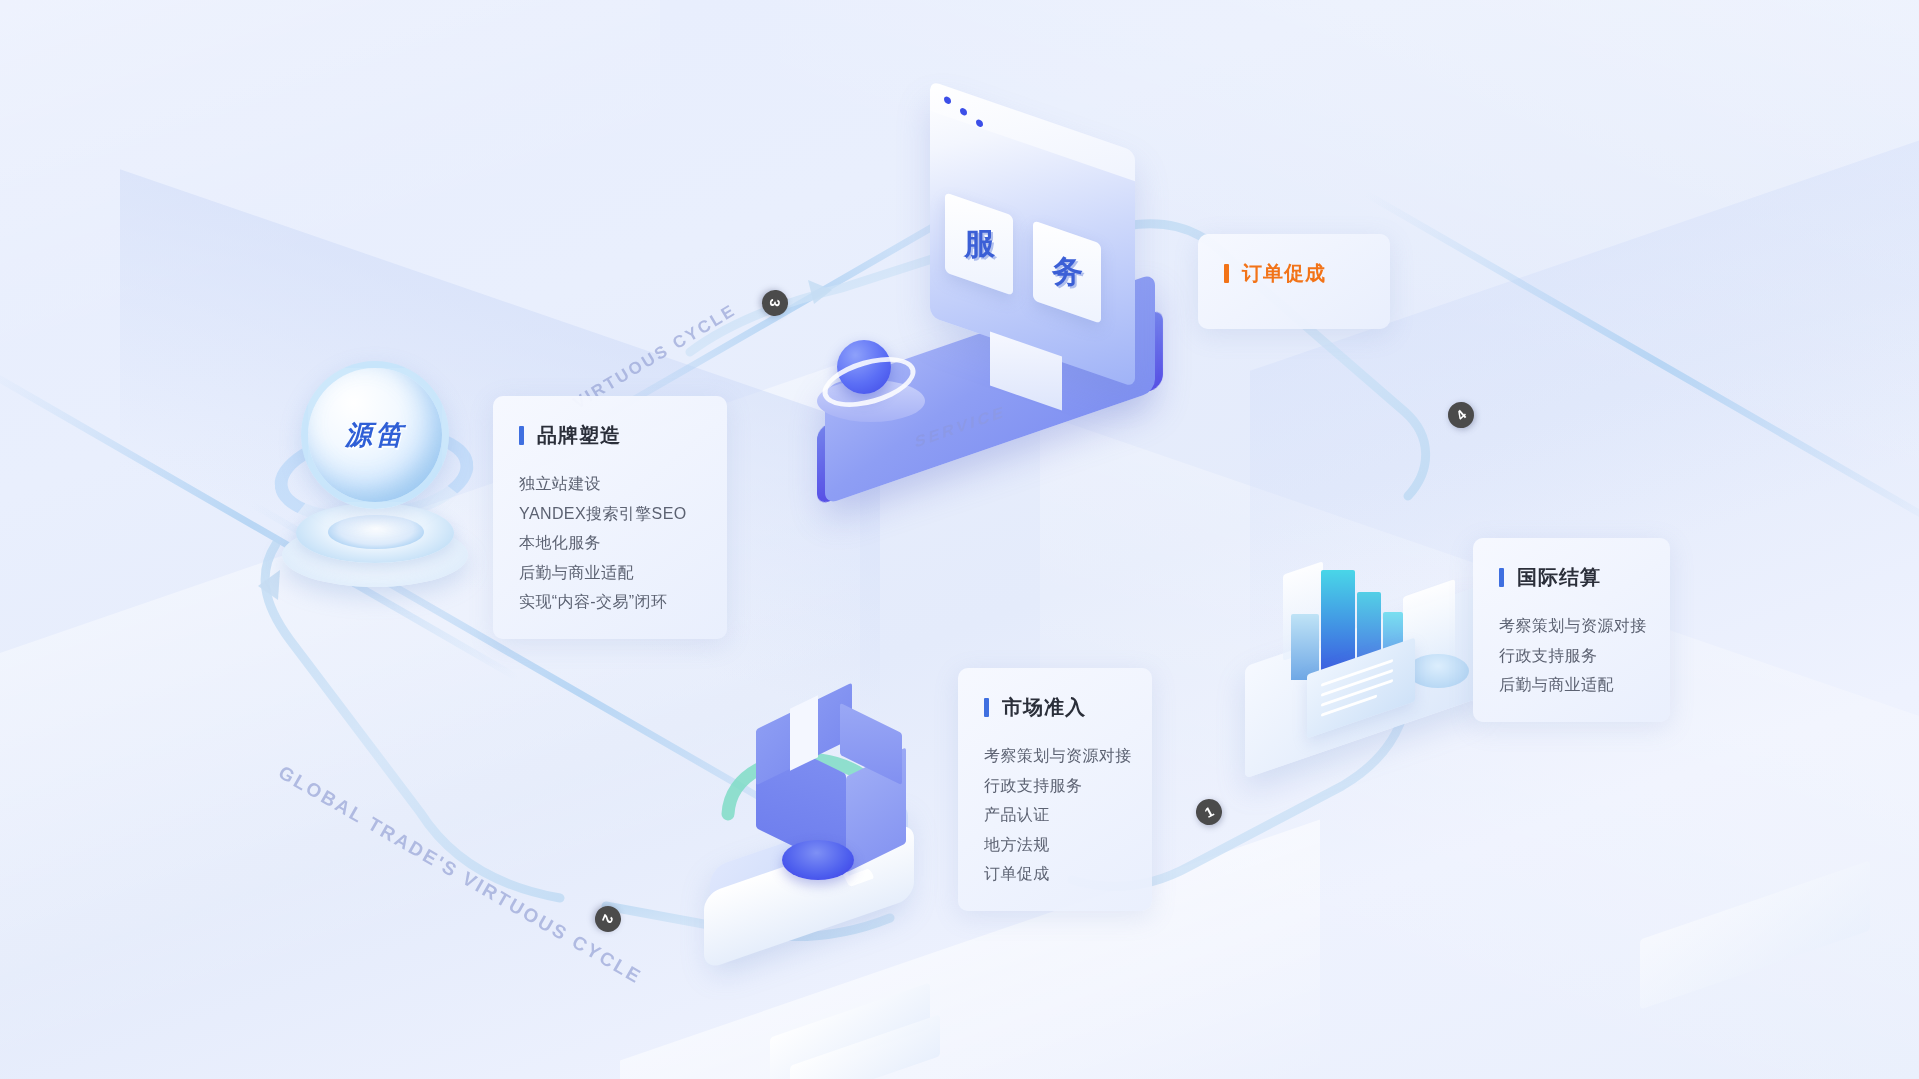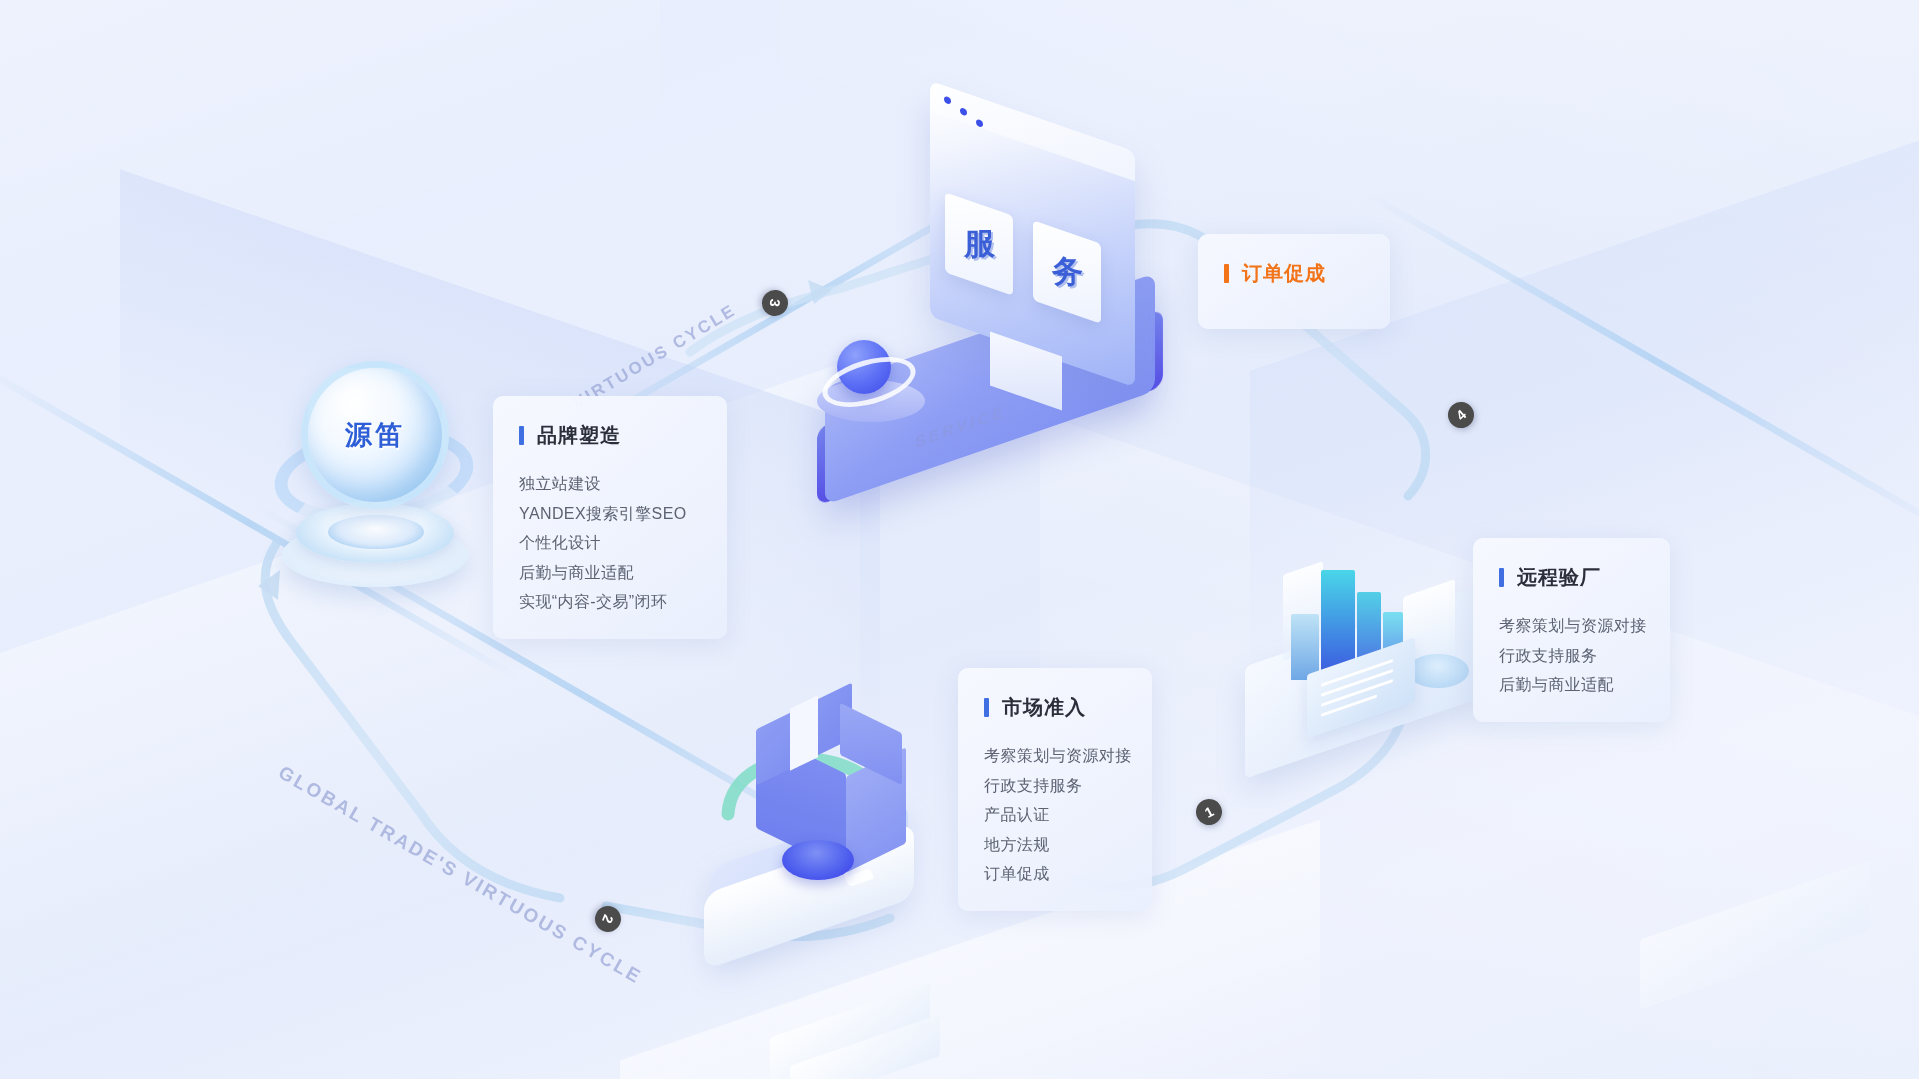--- a/index.html
+++ b/index.html
@@ -118,21 +118,21 @@
     width:4px; height:4px; border-radius:50%;
     background:#f27318;
   }
 
   #card-brand   { left:493px;  top:396px; width:234px; }
   #card-service { left:1198px; top:234px; width:192px; }
   #card-market  { left:934px;  top:668px; width:194px;margin-left:24px; }
   #card-survey  { left:1473px; top:538px; width:197px; }
 
   
-  #illu-brand { position:absolute; left:268px; top:355px; width:215px; height:240px; }
+  #illu-brand { position:absolute; left:268px; top:355px; width:215px; height:240px;font-style:italic; }
   .cb-ring {
     position:absolute; left:6px; top:72px; width:200px; height:96px;
     border-radius:50%;
     border:13px solid rgba(160,205,245,.45);
     border-bottom-color:rgba(200,228,250,.25);
     transform:rotate(-7deg);
   }
   .cb-globe {
     position:absolute; left:33px; top:6px; width:148px; height:148px;
     border-radius:50%;
@@ -465,21 +465,21 @@
       <div class="ct-line" style="left:14px; top:34px; width:72px;"></div>
       <div class="ct-line" style="left:14px; top:44px; width:56px;"></div>
     </div>
   </div>
 
   <div class="card" id="card-brand">
     <div class="card-title">品牌塑造</div>
     <ul>
       <li>独立站建设</li>
       <li>YANDEX搜索引擎SEO</li>
-      <li>个性化设计</li>
+      <li>本地化服务</li>
       <li>后勤与商业适配</li>
       <li>实现“内容-交易”闭环</li>
     </ul>
   </div>
 
   <div class="card accent bulleted" id="card-service">
     <div class="card-title">订单促成</div>
   </div>
 
   <div class="card" id="card-market">
@@ -487,21 +487,21 @@
     <ul>
       <li>考察策划与资源对接</li>
       <li>行政支持服务</li>
       <li>产品认证</li>
       <li>地方法规</li>
       <li>订单促成</li>
     </ul>
   </div>
 
   <div class="card" id="card-survey">
-    <div class="card-title">远程验厂</div>
+    <div class="card-title">国际结算</div>
     <ul>
       <li>考察策划与资源对接</li>
       <li>行政支持服务</li>
       <li>后勤与商业适配</li>
     </ul>
   </div>
 
 </div>
 
 </body></html>

